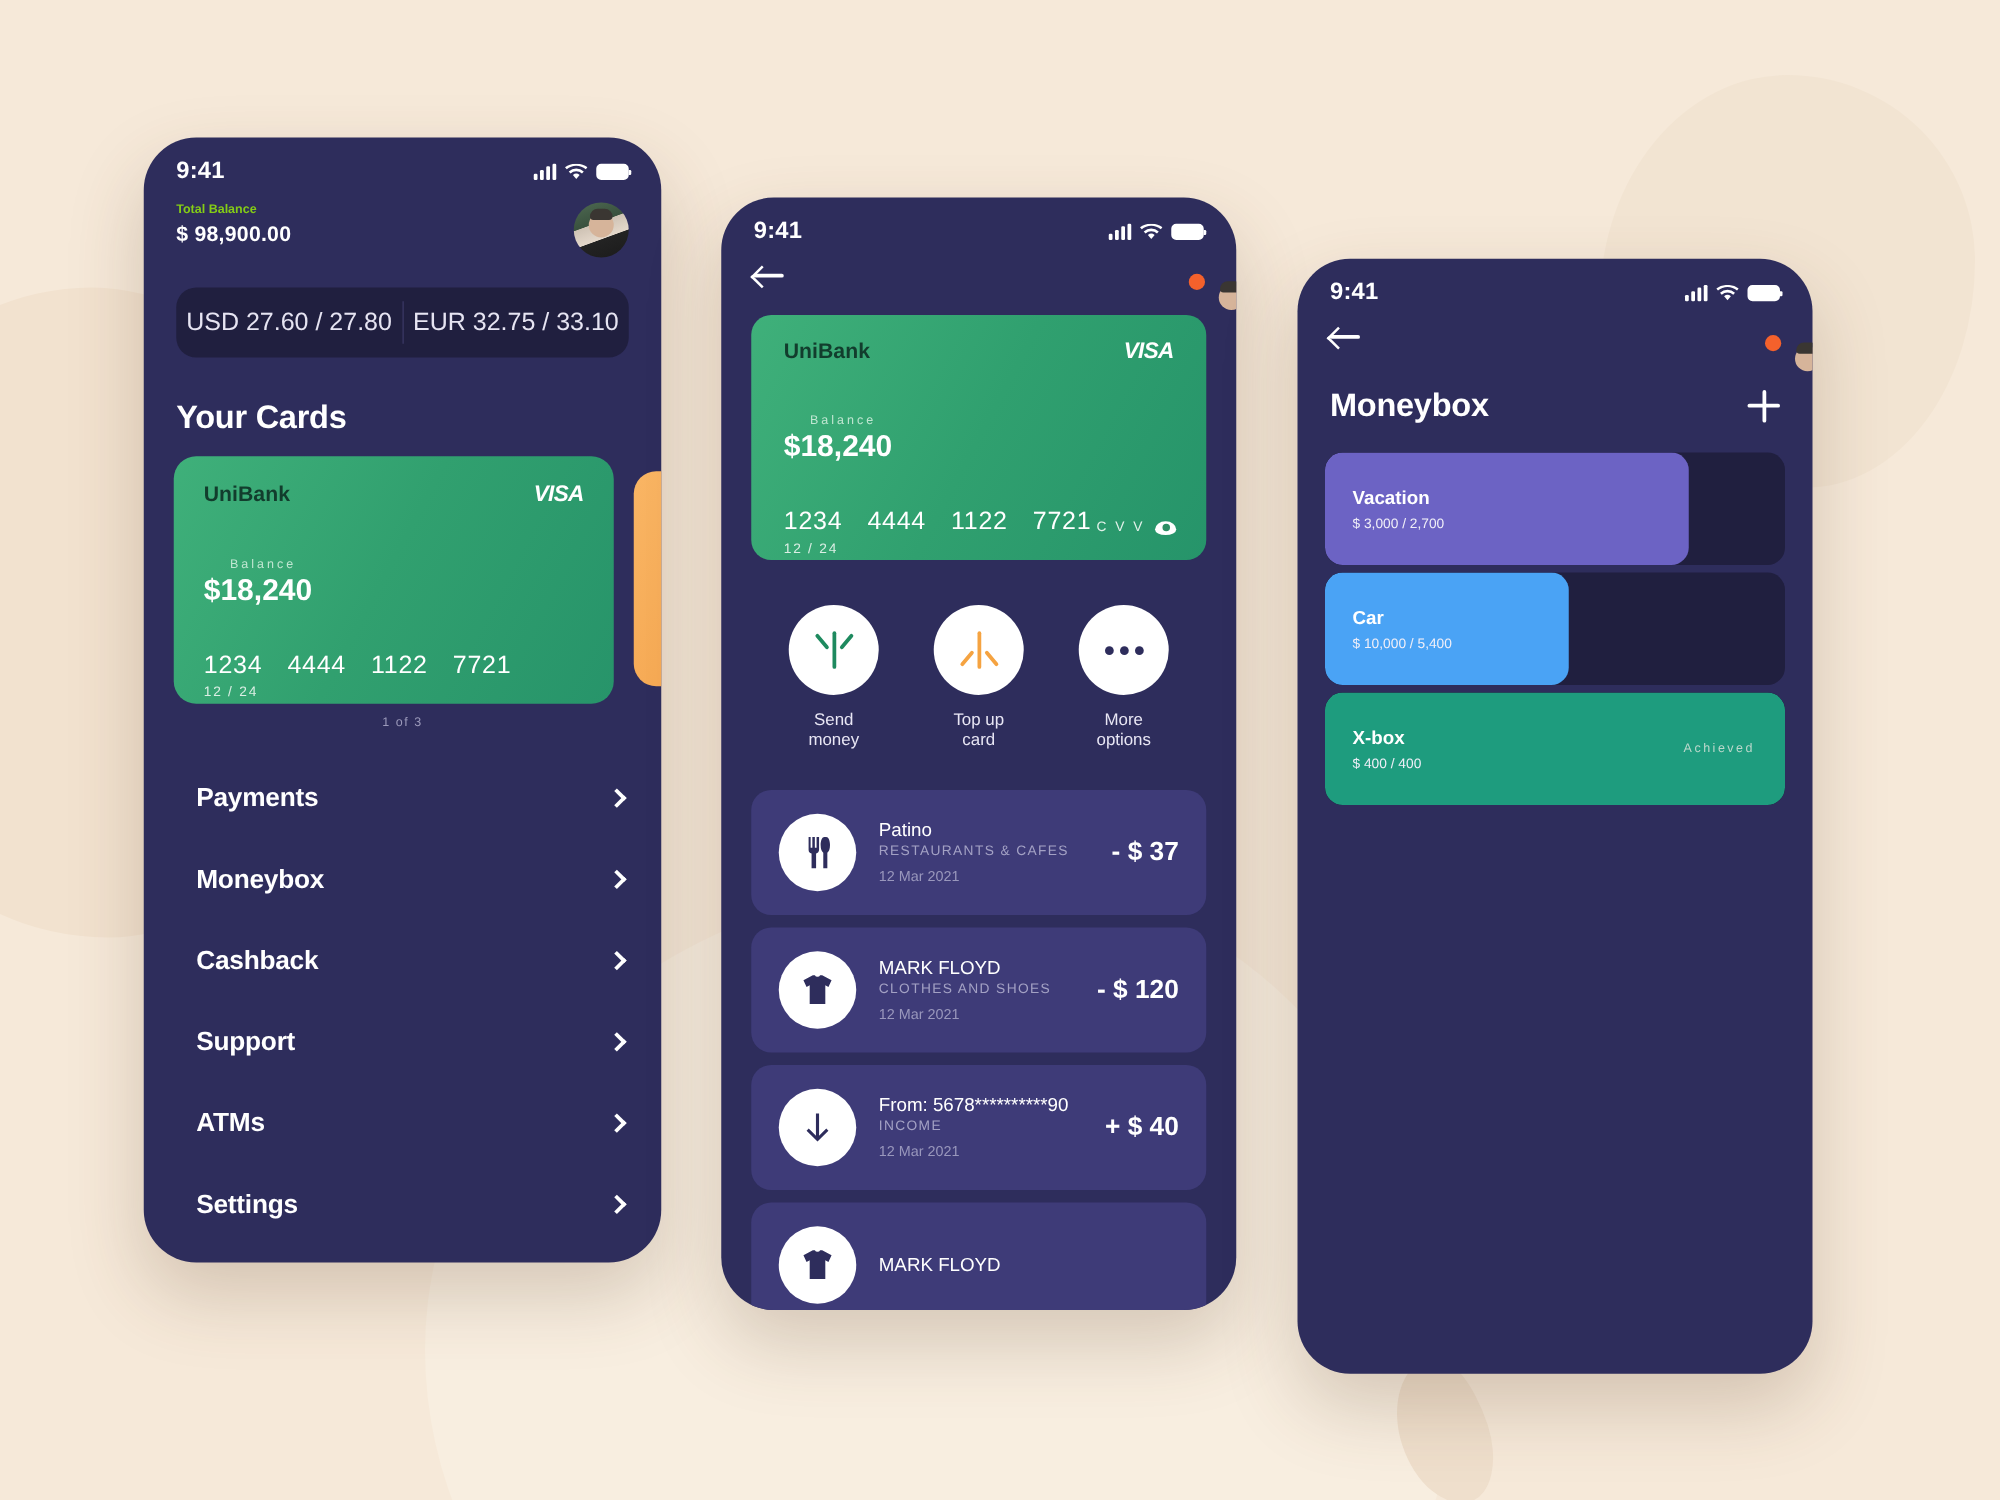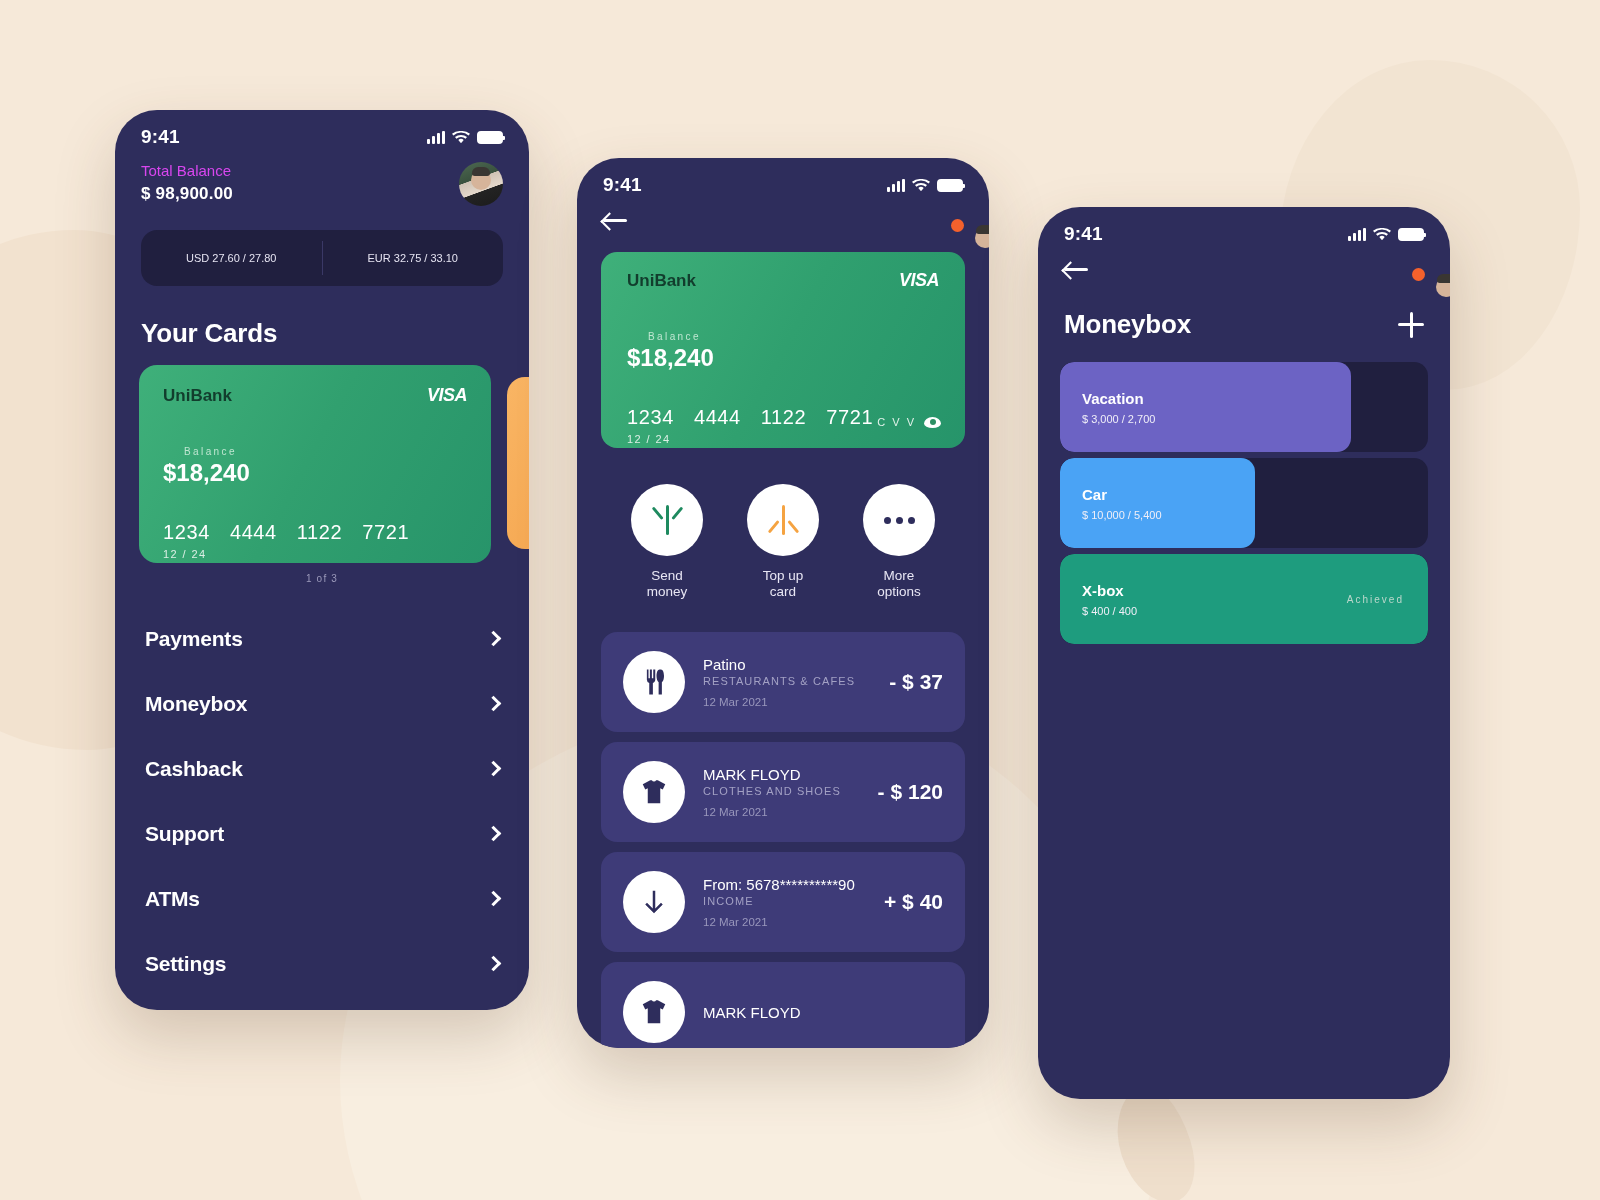--- a/index.html
+++ b/index.html
@@ -70,21 +70,21 @@
     width: 26px; height: 13px; border: 2px solid #fff; border-radius: 4px;
     position: relative; background: #fff;
   }
   .ico-batt::after {
     content:''; position:absolute; right:-4px; top:3.5px;
     width:2px; height:4px; background:#fff; border-radius:0 1px 1px 0;
   }
 
   
   .home-top { padding: 14px 26px 0 26px; display: flex; justify-content: space-between; align-items: flex-start; }
-  .balance-label { color: #d946ef; font-size: 15px; margin-bottom: 5px; }
+  .balance-label { color: #84cc16; font-size: 10px; margin-bottom: 5px; font-weight: bold; }
   .balance-value { color: #FFFFFF; font-size: 17px; font-weight: bold; letter-spacing: 0.2px; }
   .avatar {
     width: 44px; height: 44px; border-radius: 50%;
     background: linear-gradient(160deg, #4f6a52 0%, #39513e 38%, #cfc3b5 39%, #e4d8cb 62%, #232323 63%, #1b1b1b 100%);
     position: relative; overflow: hidden; flex: none;
   }
   .avatar::before {
     content:''; position:absolute; left:12px; top:8px; width:20px; height:20px;
     border-radius:50%; background:#d6b49a;
   }
@@ -99,21 +99,21 @@
   .avatar-wrap { position: relative; flex: none; }
 
   .rates {
     margin: 24px 26px 0 26px;
     background: #201F3F;
     border-radius: 16px;
     height: 56px;
     display: flex; align-items: center;
   }
   .rate-cell {
-    flex: 1; text-align: center; color: #E6E4F2; font-size: 11px;
+    flex: 1; text-align: center; color: #E6E4F2; font-size: 20px;
   }
   .rate-div { width: 1px; height: 34px; background: #3A3866; }
 
   .section-title {
     margin: 32px 26px 0 26px;
     color: #FFFFFF; font-size: 26px; font-weight: bold; letter-spacing: -0.2px;
   }
 
   .card-strip { position: relative; margin-top: 16px; height: 200px; }
   .bankcard {
@@ -140,21 +140,21 @@
     color: #BFE6D1; font-size: 10px; letter-spacing: 2.4px; margin-top: 40px; padding-left: 21px;
   }
   .card-bal-value { color: #fff; font-size: 24px; font-weight: bold; margin-top: 2px; }
   .card-number {
     color: #fff; font-size: 20px; margin-top: 34px;
     display: flex; gap: 20px; letter-spacing: 0.6px;
   }
   .card-exp { color: #DCEFE5; font-size: 11px; letter-spacing: 1.4px; margin-top: 4px; }
   .card-pager { text-align: center; color: #9B99BA; font-size: 10px; letter-spacing: 1.2px; margin-top: 8px; }
 
-  .menu { margin-top: 22px; }
+  .menu { margin-top: 22px; padding-left: 12px; }
   .menu-row {
     display: flex; align-items: center; justify-content: space-between;
     padding: 0 30px; height: 65px;
   }
   .menu-label { color: #FFFFFF; font-size: 21px; font-weight: bold; letter-spacing: -0.2px; }
   .chev { width: 11px; height: 11px; border-right: 3px solid #fff; border-top: 3px solid #fff; transform: rotate(45deg); }
 
   
   .navbar { display: flex; align-items: center; justify-content: space-between; padding: 14px 26px 0 26px; }
   .back-arrow { width: 26px; height: 20px; position: relative; cursor: pointer; }

